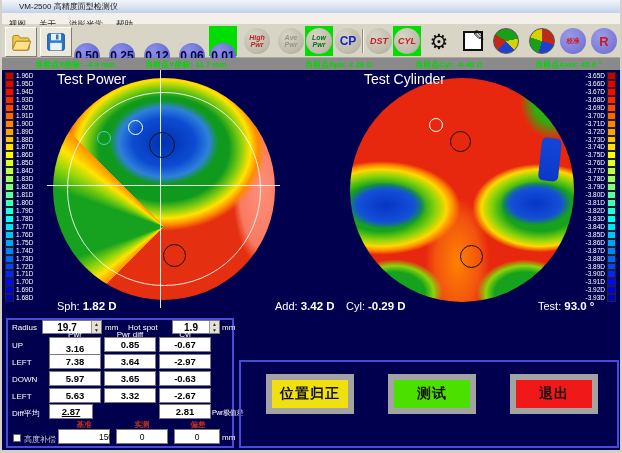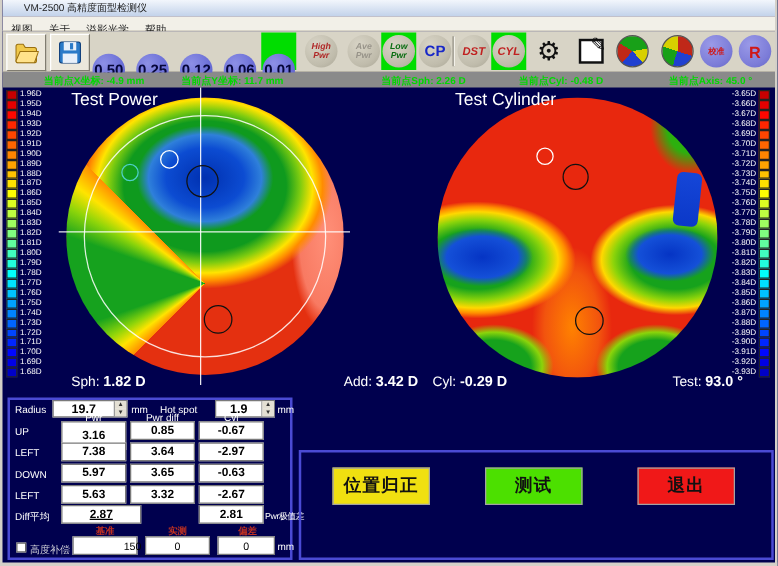--- a/index.html
+++ b/index.html
@@ -76,21 +76,21 @@
   .wbox{position:absolute;background:#fff;border:1px solid #7a7a7a;box-sizing:border-box;display:flex;align-items:center;justify-content:center;
         color:#000;font-size:9.5px;font-weight:bold;}
   .spin{position:absolute;background:#fff;border:1px solid #7a7a7a;box-sizing:border-box;display:flex;}
   .spin .val{flex:1;display:flex;align-items:center;justify-content:center;color:#000;font-size:10px;font-weight:bold;}
   .spin .arr{width:9px;display:flex;flex-direction:column;border-left:1px solid #9a9a9a;}
   .spin .arr span{flex:1;font-size:5px;line-height:6px;text-align:center;background:#e4e0d4;color:#333;}
   .redlabel{position:absolute;top:100px;color:#c03020;font-size:7.5px;font-weight:bold;transform:translateX(-50%);white-space:nowrap;}
   .chk{position:absolute;left:5px;top:114px;width:8px;height:8px;background:#fff;border:1px solid #666;box-sizing:border-box;}
   
   #panel-actions{position:absolute;left:237px;top:360px;width:380px;height:88px;border:2px solid #4a4ad4;box-sizing:border-box;}
-  .act-btn{position:absolute;top:12px;width:76px;height:28px;border:1px solid #a3a3a3;display:flex;align-items:center;justify-content:center;
+  .act-btn{position:absolute;top:12px;width:76px;height:28px;border:6px solid #a3a3a3;display:flex;align-items:center;justify-content:center;
            font-size:14px;font-weight:bold;color:#111;letter-spacing:1px;}
   #btn-repos{left:25px;background:#f0e010;}
   #btn-test{left:147px;background:#4ce000;}
   #btn-exit{left:269px;background:#f01818;}
   .small{font-size:7px;}
 </style>
 </head>
 <body>
 
 <div id="win">
@@ -497,21 +497,21 @@
         <div class="wbox" style="left: 41px; top: 51px; width: 52px; height: 15px;">5.97</div>
         <div class="wbox" style="left: 96px; top: 51px; width: 52px; height: 15px;">3.65</div>
         <div class="wbox" style="left: 151px; top: 51px; width: 52px; height: 15px;">-0.63</div>
         <span class="plabel" style="left: 4px; top: 72px;">LEFT</span>
         <div class="wbox" style="left: 41px; top: 68px; width: 52px; height: 15px;">5.63</div>
         <div class="wbox" style="left: 96px; top: 68px; width: 52px; height: 15px;">3.32</div>
         <div class="wbox" style="left: 151px; top: 68px; width: 52px; height: 15px;">-2.67</div>
       </div>
 
     <span class="plabel" style="left:4px;top:88px;">Diff平均</span>
-    <div class="wbox" style="left:41px;top:84px;width:64px;height:15px;text-decoration:underline;">2.87</div>
+    <div class="wbox" style="left:41px;top:84px;width:44px;height:15px;text-decoration:underline;">2.87</div>
     <div class="wbox" style="left:151px;top:84px;width:52px;height:15px;">2.81</div>
     <span class="plabel small" style="left:204px;top:88px;letter-spacing:-0.3px;">Pwr极值差</span>
 
     <div id="red-labels">
         <span class="redlabel" style="left: 76px;">基准</span>
         <span class="redlabel" style="left: 134px;">实测</span>
         <span class="redlabel" style="left: 190px;">偏差</span>
       </div>
     <span class="chk"></span>
     <span class="plabel" style="left:16px;top:114px;color:#cfcfd8;">高度补偿</span>

